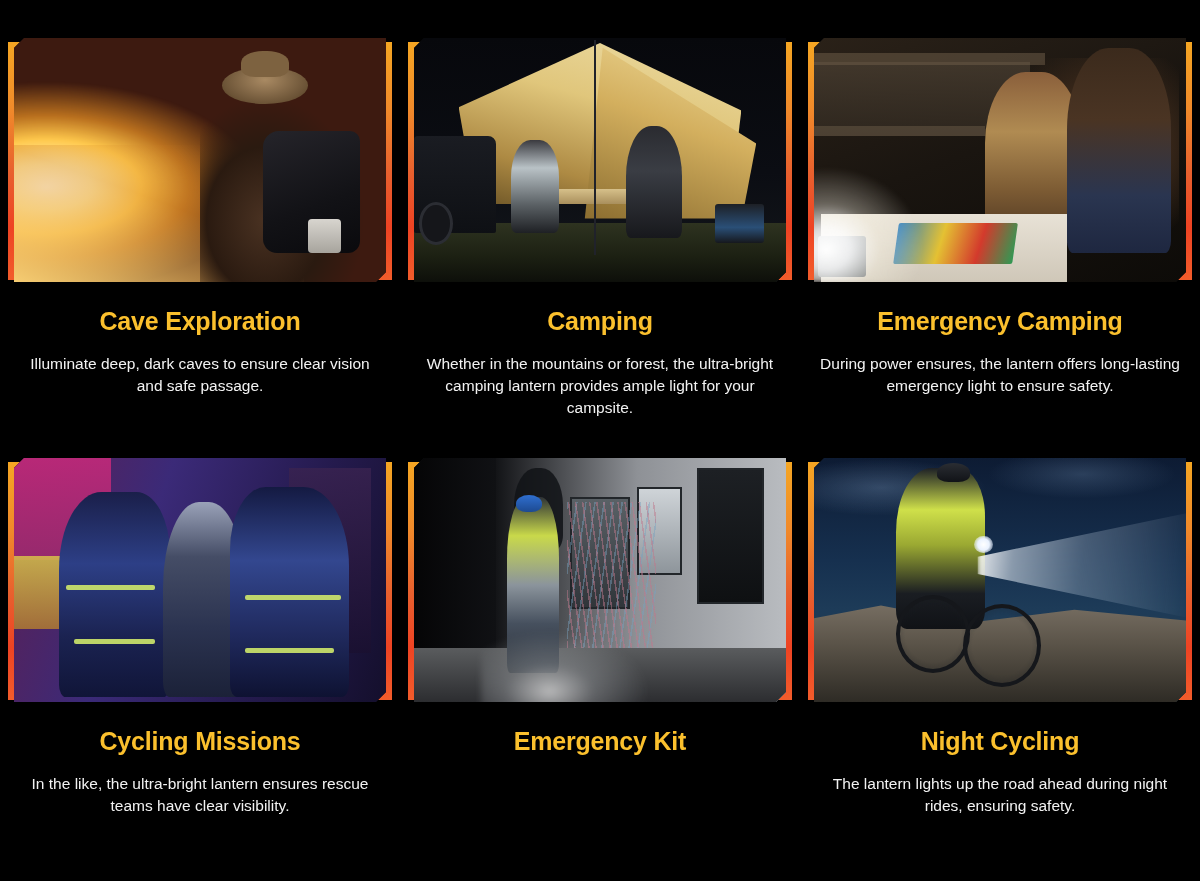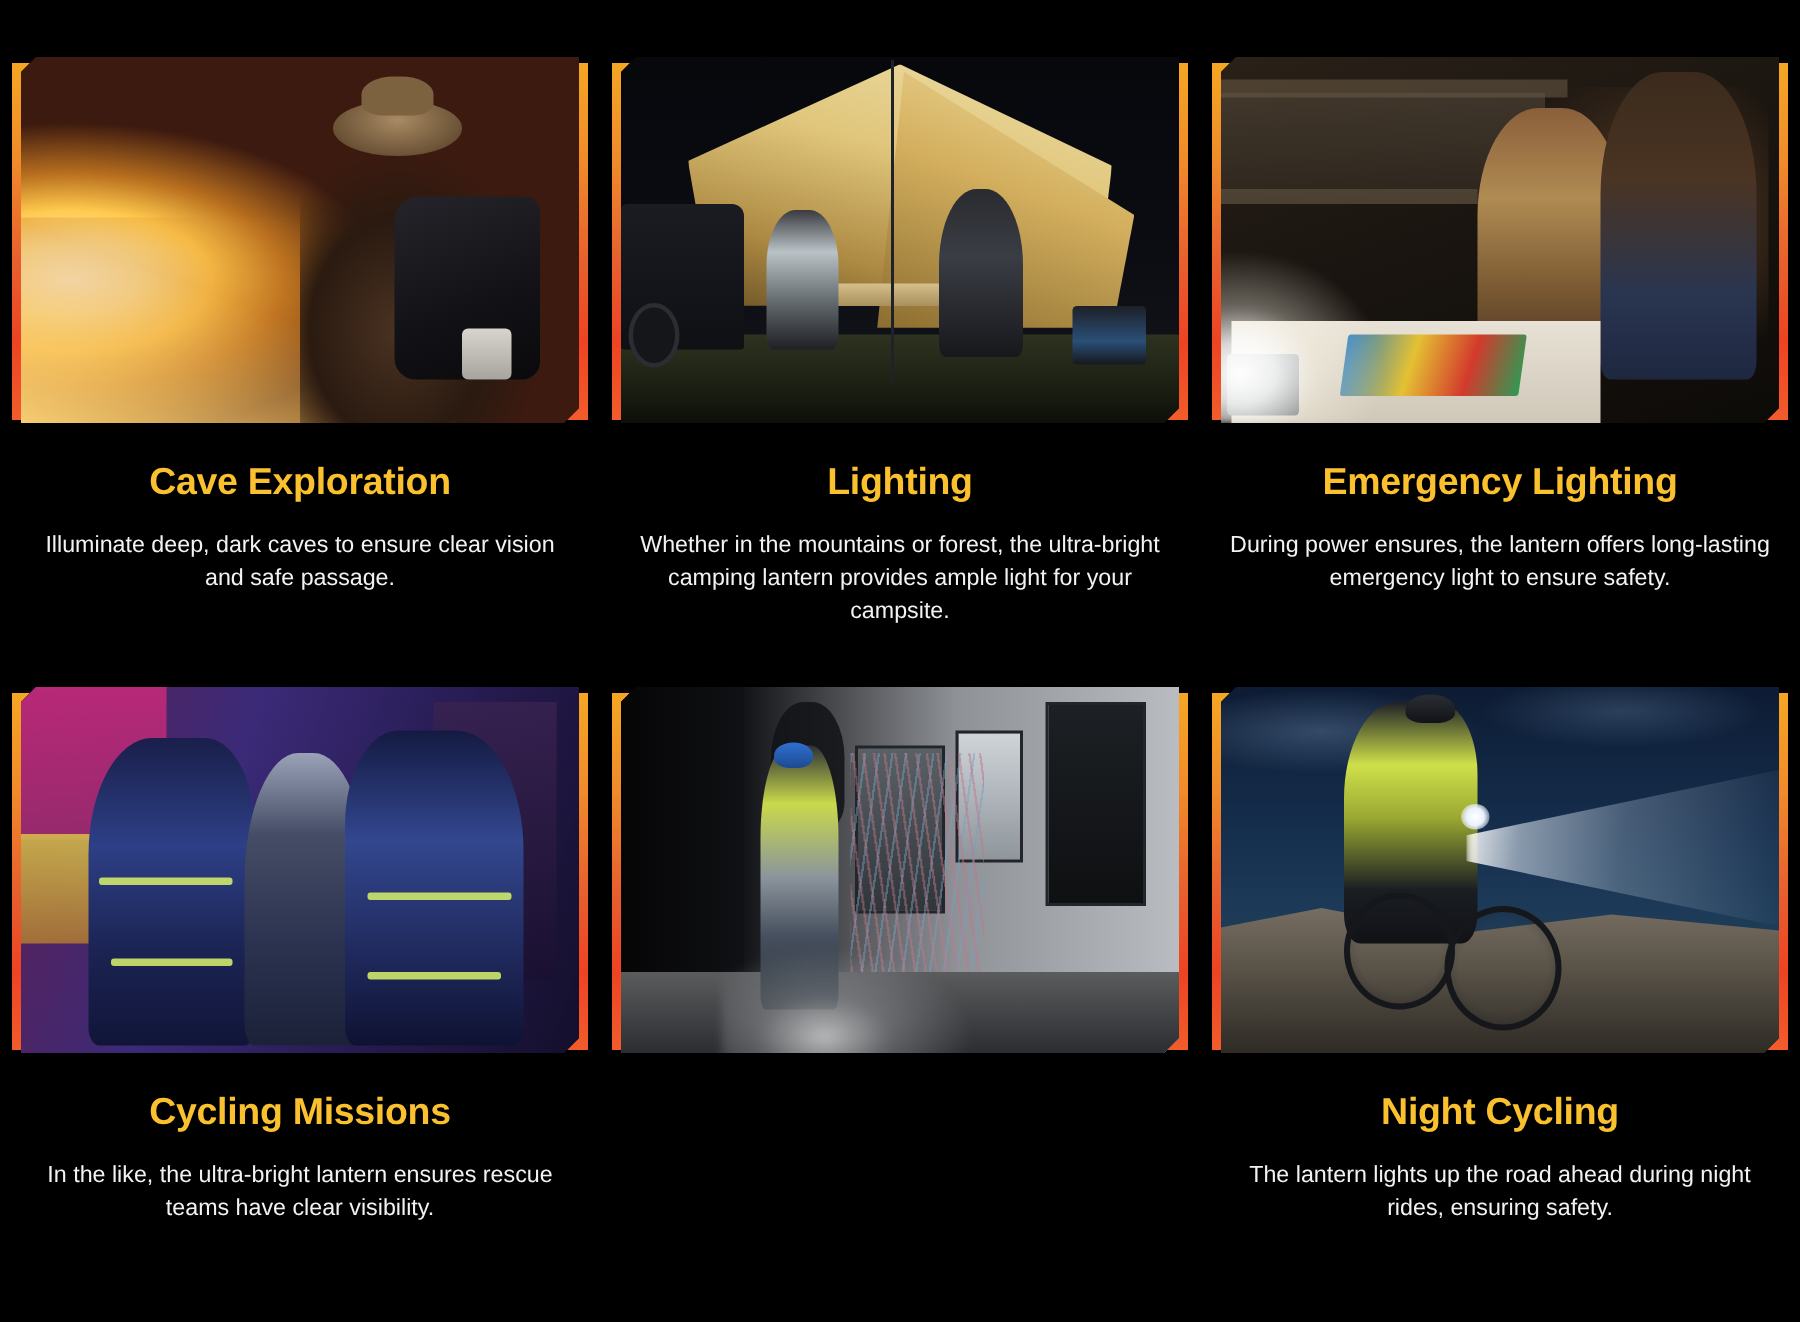--- a/index.html
+++ b/index.html
@@ -419,21 +419,21 @@
           <div class="camp-grass"></div>
           <div class="camp-jeep"></div>
           <div class="camp-table"></div>
           <div class="camp-p1"></div>
           <div class="camp-p2"></div>
           <div class="camp-cooler"></div>
           <div class="camp-pole"></div>
         </div>
       </div>
     </div>
-    <div class="card-title">Lighting</div>
+    <div class="card-title">Camping</div>
     <div class="card-desc">Whether in the mountains or forest, the ultra-bright camping lantern provides ample light for your campsite.</div>
   </div>
 
   <div class="feature-card">
     <div class="card-media">
       <div class="accent accent-left"></div>
       <div class="accent accent-right"></div>
       <div class="photo">
         <div class="photo-inner">
           <div class="em-room"></div>
@@ -443,21 +443,21 @@
           <div class="em-couple"></div>
           <div class="em-woman"></div>
           <div class="em-man"></div>
           <div class="em-table"></div>
           <div class="em-board"></div>
           <div class="em-lantern"></div>
           <div class="em-beam"></div>
         </div>
       </div>
     </div>
-    <div class="card-title">Emergency Lighting</div>
+    <div class="card-title">Emergency Camping</div>
     <div class="card-desc">During power ensures, the lantern offers long-lasting emergency light to ensure safety.</div>
   </div>
 
   <div class="feature-card">
     <div class="card-media">
       <div class="accent accent-left"></div>
       <div class="accent accent-right"></div>
       <div class="photo">
         <div class="photo-inner">
           <div class="res-bg"></div>
@@ -491,20 +491,21 @@
           <div class="kit-panel kit-p1"></div>
           <div class="kit-wires"></div>
           <div class="kit-floor"></div>
           <div class="kit-shadow"></div>
           <div class="kit-worker"></div>
           <div class="kit-helmet"></div>
           <div class="kit-beam"></div>
         </div>
       </div>
     </div>
+    <div class="card-title">Emergency Kit</div>
   </div>
 
   <div class="feature-card">
     <div class="card-media">
       <div class="accent accent-left"></div>
       <div class="accent accent-right"></div>
       <div class="photo">
         <div class="photo-inner">
           <div class="cyc-sky"></div>
           <div class="cyc-clouds"></div>

